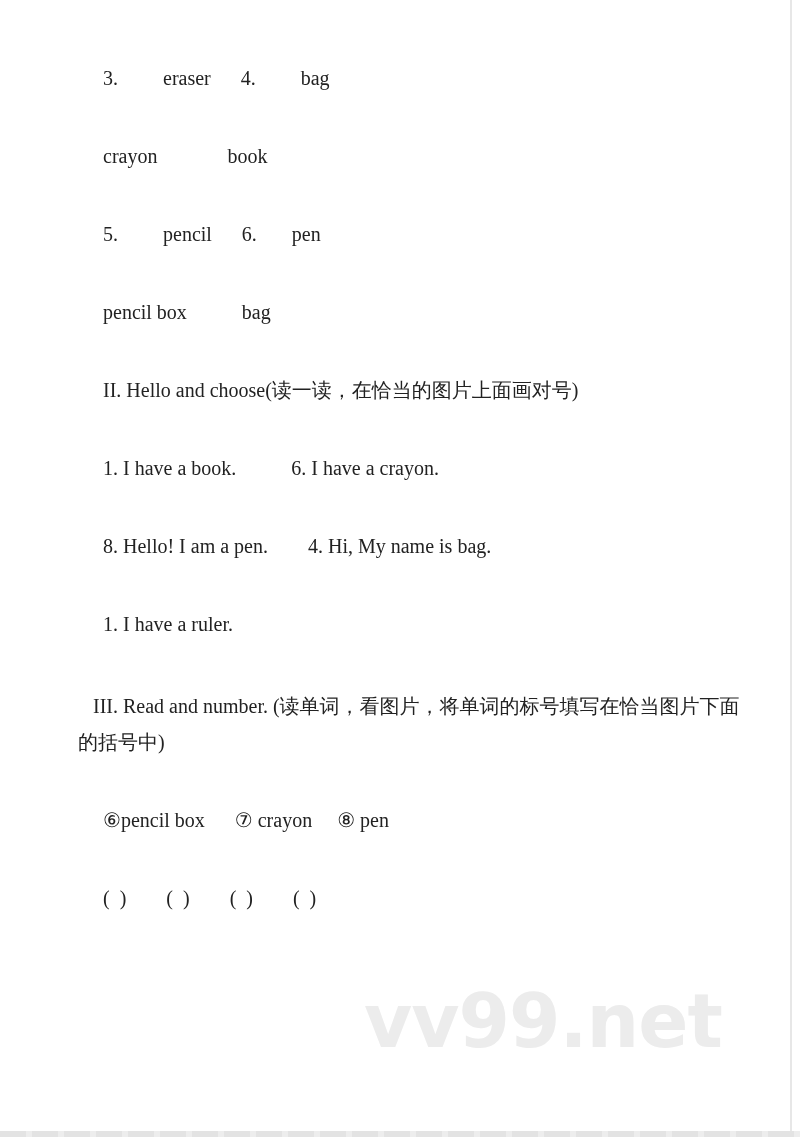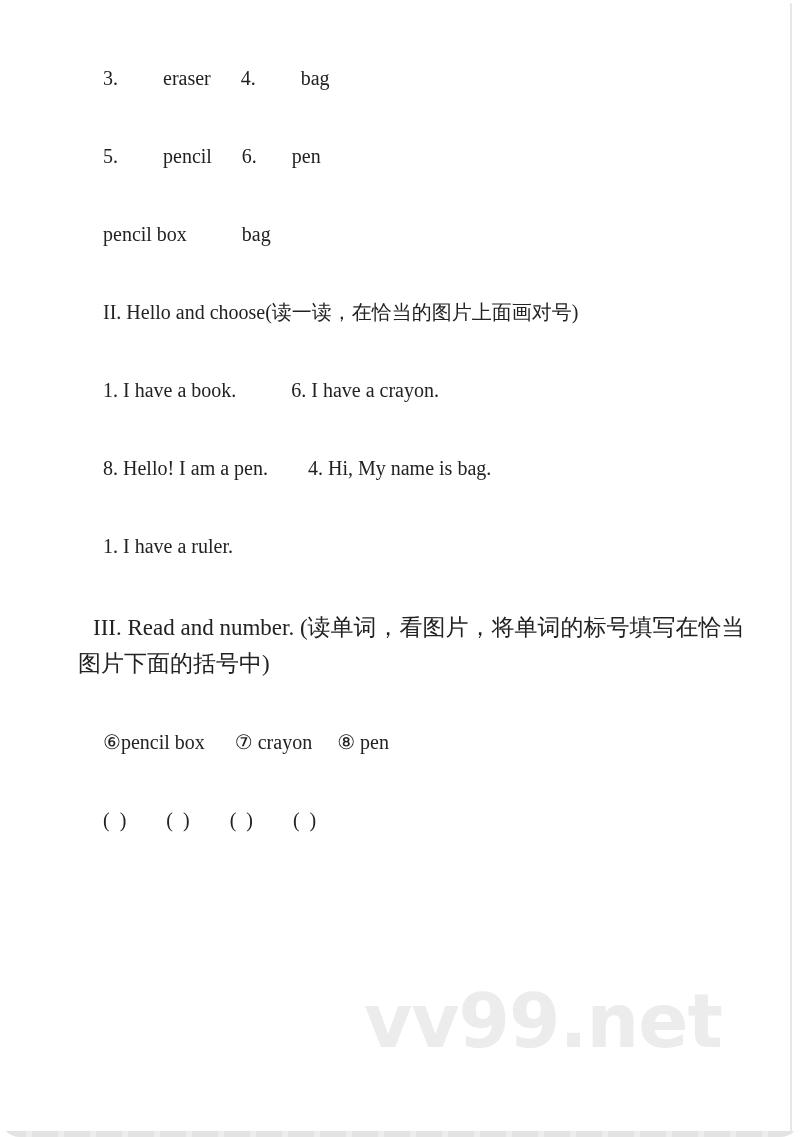--- a/index.html
+++ b/index.html
@@ -4,34 +4,33 @@
 <style>
   html, body { margin: 0; padding: 0; background: #ffffff; }
   .page {
     position: relative;
     width: 800px;
     height: 1137px;
     background: #ffffff;
     overflow: hidden;
     font-family: "Liberation Serif", "DejaVu Serif", serif;
     color: #222222;
-    border-radius: 20px;
   }
   .sheet { padding-top: 64px; }
   .line {
     height: 28px;
     line-height: 28px;
     margin: 0 0 50px 103px;
     font-size: 20px;
     white-space: pre;
   }
   .para-iii {
     margin: 12px 0 46px 78px;
     width: 672px;
-    font-size: 23px;
+    font-size: 20px;
     line-height: 36px;
     text-indent: 15px;
   }
   .watermark {
     position: absolute;
     left: 364px;
     top: 984px;
     font-family: "DejaVu Sans", sans-serif;
     font-weight: bold;
     font-size: 74px;
@@ -57,20 +56,21 @@
     height: 6px;
     background: repeating-linear-gradient(90deg, #e3e3e3 0 26px, #ededed 26px 32px);
   }
 </style>
 </head>
 <body>
 
 <div class="page">
   <div class="sheet">
     <p class="line">3.         eraser      4.         bag</p>
+    <p class="line">crayon              book</p>
     <p class="line">5.         pencil      6.       pen</p>
     <p class="line">pencil box           bag</p>
 
     <p class="line">II. Hello and choose(读一读，在恰当的图片上面画对号)</p>
     <p class="line">1. I have a book.           6. I have a crayon.</p>
     <p class="line">8. Hello! I am a pen.        4. Hi, My name is bag.</p>
     <p class="line">1. I have a ruler.</p>
 
     <p class="para-iii">III. Read and number. (读单词，看图片，将单词的标号填写在恰当图片下面的括号中)</p>
     <p class="line">⑥pencil box      ⑦ crayon     ⑧ pen</p>

